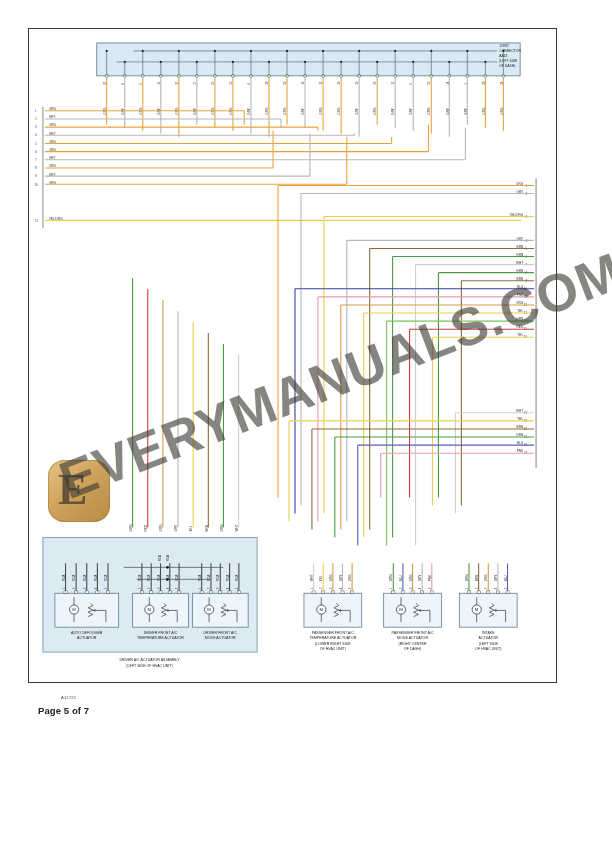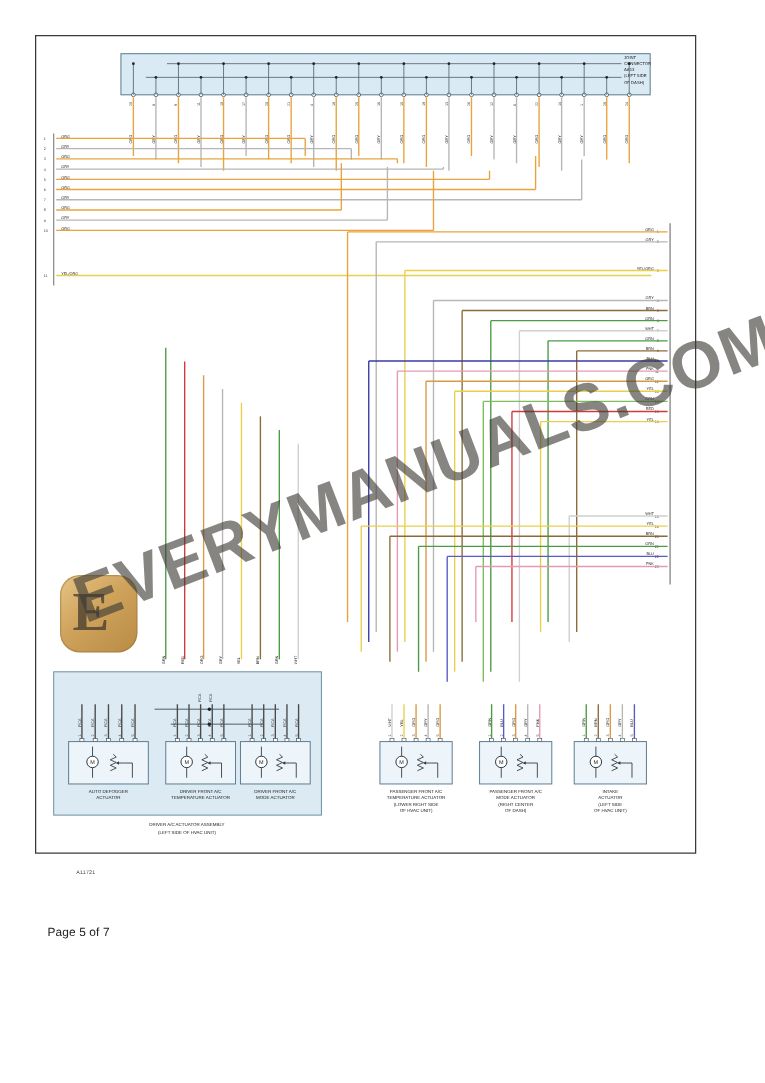--- a/index.html
+++ b/index.html
@@ -7,21 +7,21 @@
 
   
   #page{position:absolute;left:0;top:0;width:612px;height:866px;background:#fff;overflow:hidden;}
 
   #diagram-frame{position:absolute;left:28px;top:28px;width:529px;height:655px;
      border:1.5px solid #3a3a3a;background:#fff;box-sizing:border-box;}
 
   #diagram-canvas{position:absolute;left:0;top:0;width:100%;height:100%;}
 
   
-  #page-footer{position:absolute;left:38px;top:705px;font-size:9.5px;font-weight:normal;color:#222;letter-spacing:.1px;margin-top:36px;}
+  #page-footer{position:absolute;left:38px;top:705px;font-size:9.5px;font-weight:bold;color:#222;letter-spacing:.1px;}
 
   #diagram-code{position:absolute;left:32px;top:666px;font-size:4.2px;color:#444;letter-spacing:.2px;font-family:"Liberation Sans",sans-serif;}
 
   
   #watermark{position:absolute;left:0;top:0;width:612px;height:866px;pointer-events:none;}
   #wm-text{position:absolute;left:62px;top:452px;transform:rotate(-21deg);transform-origin:0 50%;
      font-size:53px;font-weight:bold;letter-spacing:1px;color:rgba(60,58,54,.62);
      font-family:"Liberation Sans",sans-serif;white-space:nowrap;}
   #wm-logo{position:absolute;left:48px;top:460px;width:62px;height:62px;border-radius:16px;
      background:linear-gradient(140deg,#e7c485 0%,#cfa35c 45%,#b98b45 100%);

